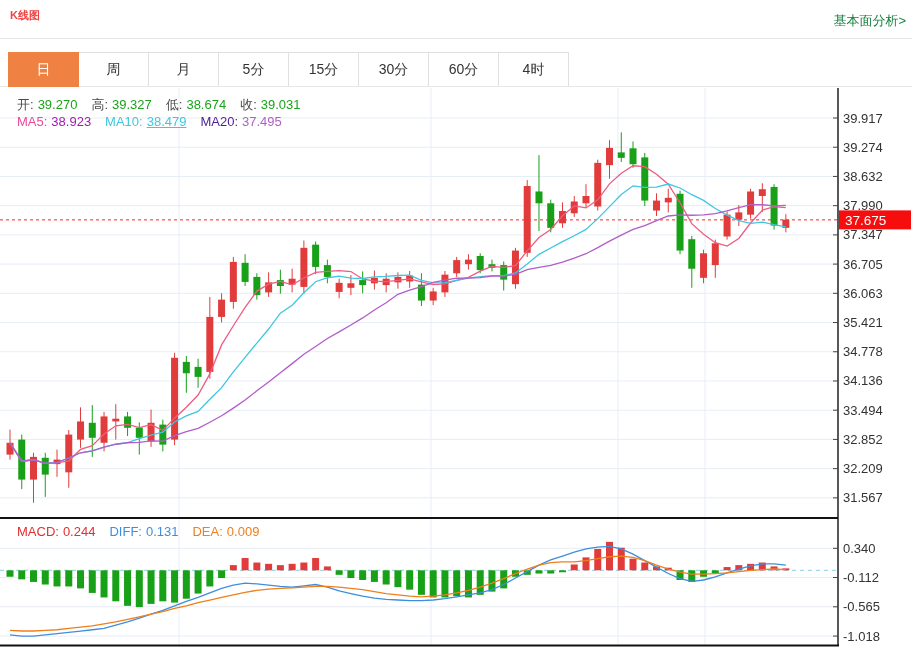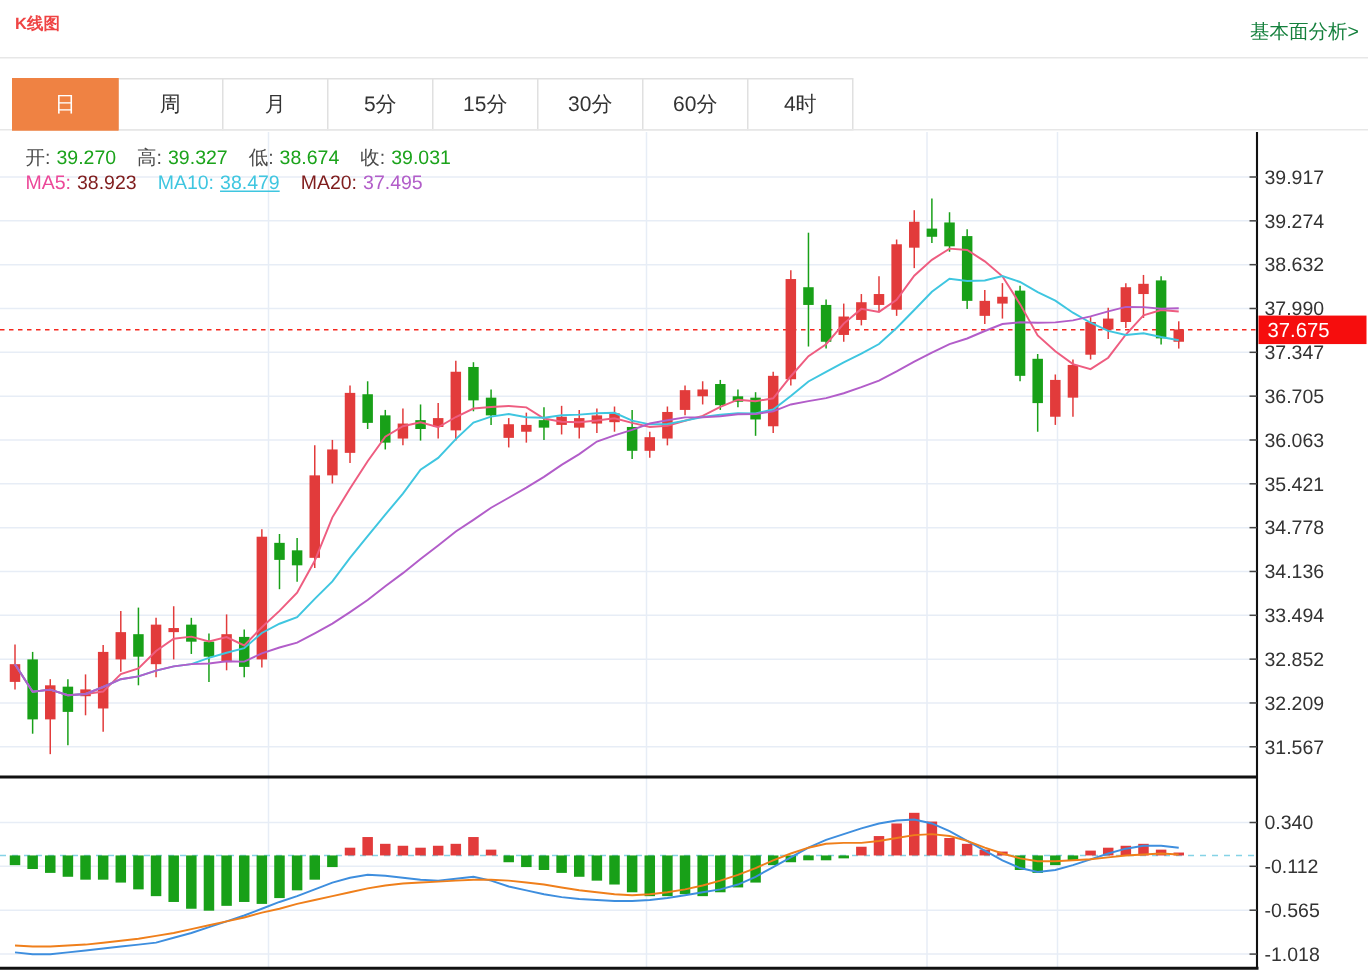--- a/index.html
+++ b/index.html
@@ -314,14 +314,15 @@
         <line x1="833" y1="606.799" x2="838" y2="606.799" stroke="#444" stroke-width="1"></line>
         <text x="843" y="611.299" font-size="13" fill="#333333" font-family="&quot;Liberation Sans&quot;,&quot;DejaVu Sans&quot;,sans-serif">-0.565</text>
         <line x1="833" y1="636.0627999999999" x2="838" y2="636.0627999999999" stroke="#444" stroke-width="1"></line>
         <text x="843" y="640.5627999999999" font-size="13" fill="#333333" font-family="&quot;Liberation Sans&quot;,&quot;DejaVu Sans&quot;,sans-serif">-1.018</text>
         <rect x="839" y="210.3837325038881" width="72" height="19" fill="#f60d0d"></rect>
         <text x="845" y="224.8837325038881" font-size="13.5" fill="#fff" font-family="&quot;Liberation Sans&quot;,&quot;DejaVu Sans&quot;,sans-serif">37.675</text>
       </svg>
   </div>
 
   <div class="legend" id="ohlc-legend"><span class="ohlc-label">开:</span><span class="gap ohlc-value">39.270</span><span class="ohlc-label">高:</span><span class="gap ohlc-value">39.327</span><span class="ohlc-label">低:</span><span class="gap ohlc-value">38.674</span><span class="ohlc-label">收:</span><span class="gap ohlc-value">39.031</span></div>
-  <div class="legend" id="ma-legend"><span style="color: #ec4899; text-align: center;">MA5:</span><span class="gap" style="color: #7f1d1d;">38.923</span><span style="color: rgb(63, 198, 224);">MA10:</span><span class="gap" style="color: rgb(63, 198, 224); text-decoration: underline;">38.479</span><span style="color: #7f1d1d;">MA20:</span><span class="gap" style="color: rgb(178, 93, 201);">37.495</span></div>
+  <div class="legend" id="ma-legend"><span style="color: #ec4899; text-align: center;">MA5:</span><span class="gap" style="color: #a21caf;">38.923</span><span style="color: rgb(63, 198, 224);">MA10:</span><span class="gap" style="color: rgb(63, 198, 224); text-decoration: underline;">38.479</span><span style="color: #4c1d95;">MA20:</span><span class="gap" style="color: rgb(178, 93, 201);">37.495</span></div>
+  <div class="legend" id="macd-legend"><span style="color: rgb(224, 48, 48);">MACD:</span><span class="gap" style="color: rgb(224, 48, 48);">0.244</span><span style="color: rgb(62, 142, 222);">DIFF:</span><span class="gap" style="color: rgb(62, 142, 222);">0.131</span><span style="color: rgb(239, 127, 27);">DEA:</span><span class="gap" style="color: rgb(239, 127, 27);">0.009</span></div>
 </div>
 
 </body></html>

